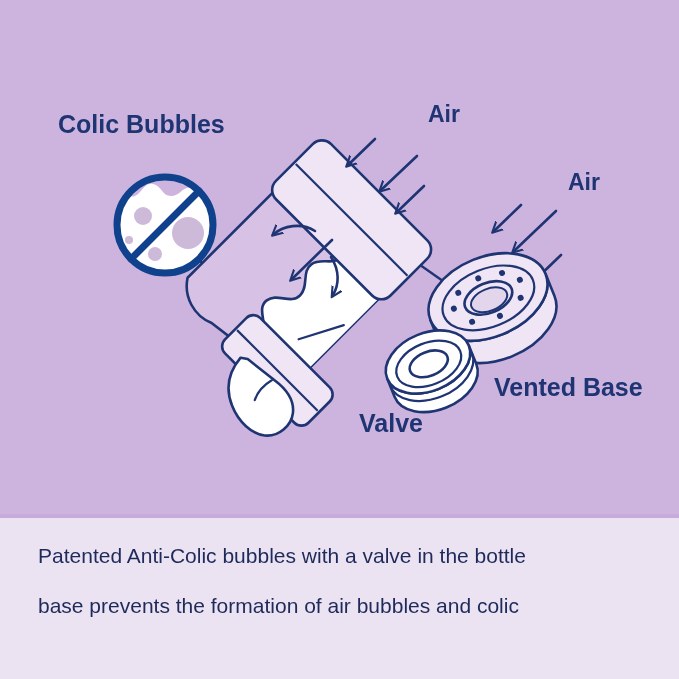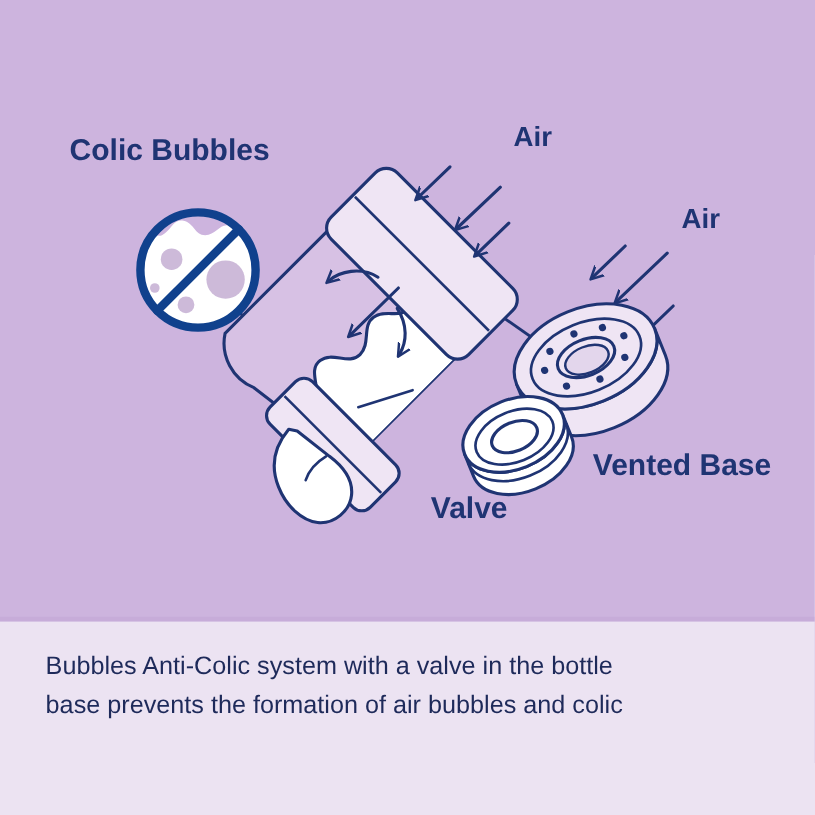--- a/index.html
+++ b/index.html
@@ -225,18 +225,18 @@
       <text class="lbl lbl-med" x="568" y="190">Air</text>
       <text class="lbl lbl-big" x="359" y="432">Valve</text>
       <text class="lbl lbl-big" x="494" y="396">Vented Base</text>
     </svg>
   </div>
 
   <div id="panel-divider"></div>
 
   <div id="caption-panel">
     <div id="caption-inner">
-      <p id="subcopy">Bubbles Anti-Colic system with a valve in the bottle</p>
-      <p id="subcopy" style="margin-top:0;">base prevents the formation of air bubbles and colic</p>
+      <p id="subcopy">Patented Anti-Colic bubbles with a valve in the bottle</p>
+      <p id="subcopy" style="margin-top:18px;">base prevents the formation of air bubbles and colic</p>
     </div>
   </div>
 
 </div>
 
 </body></html>

